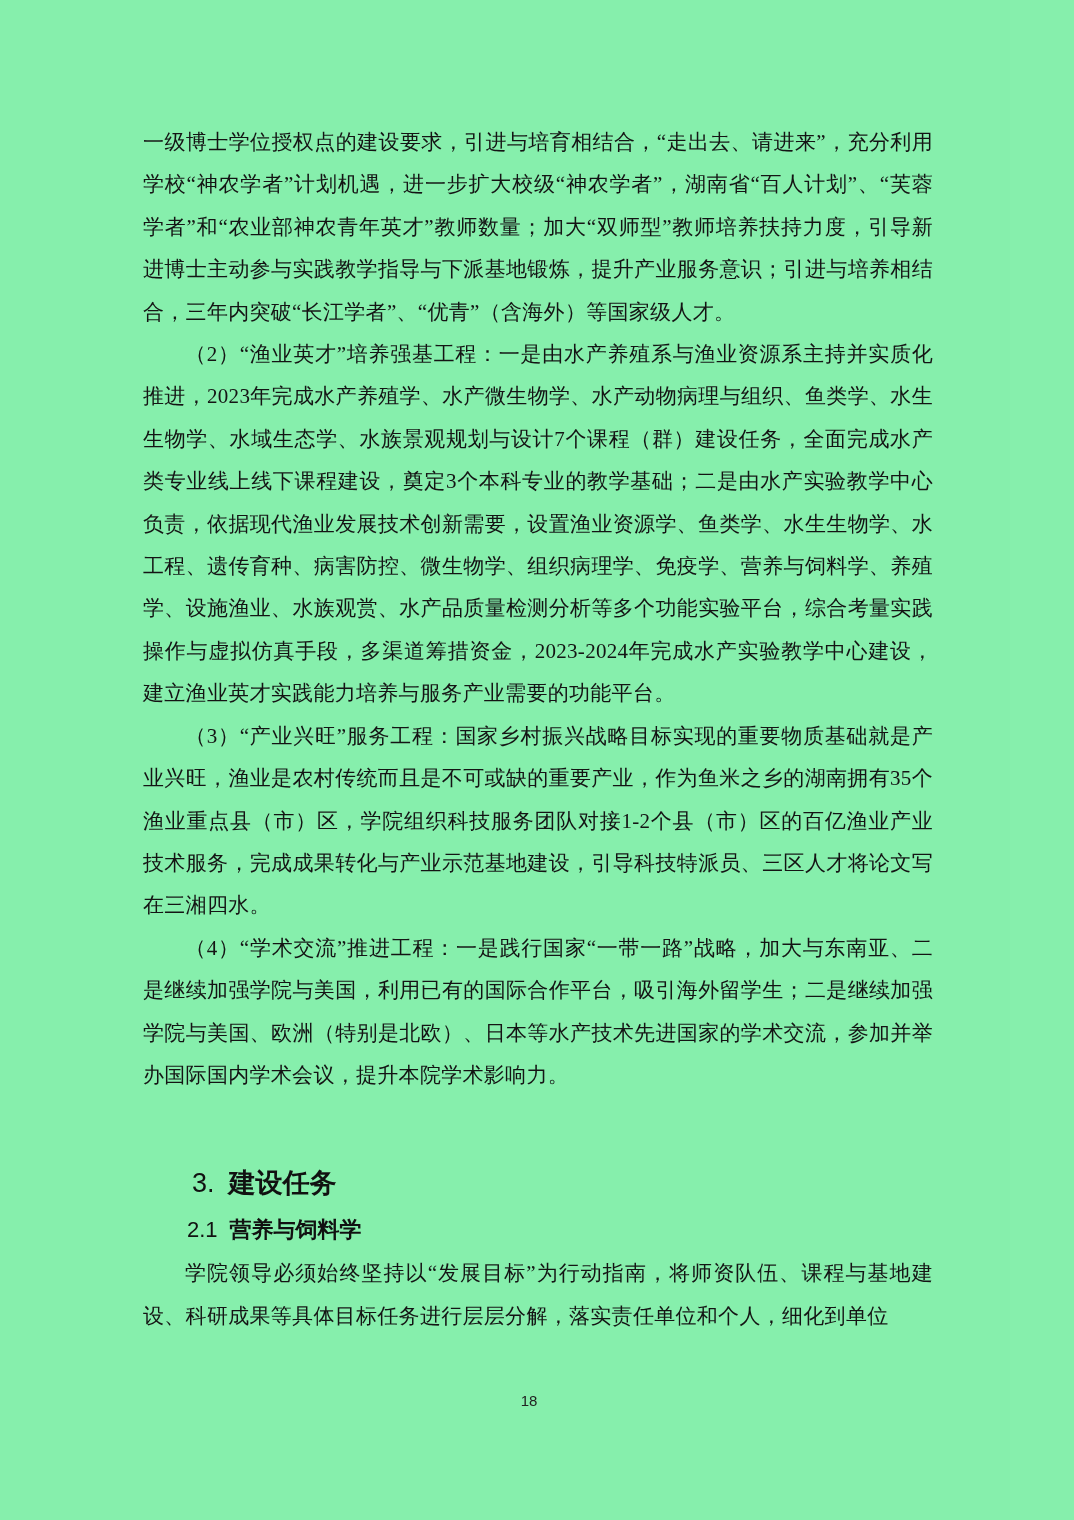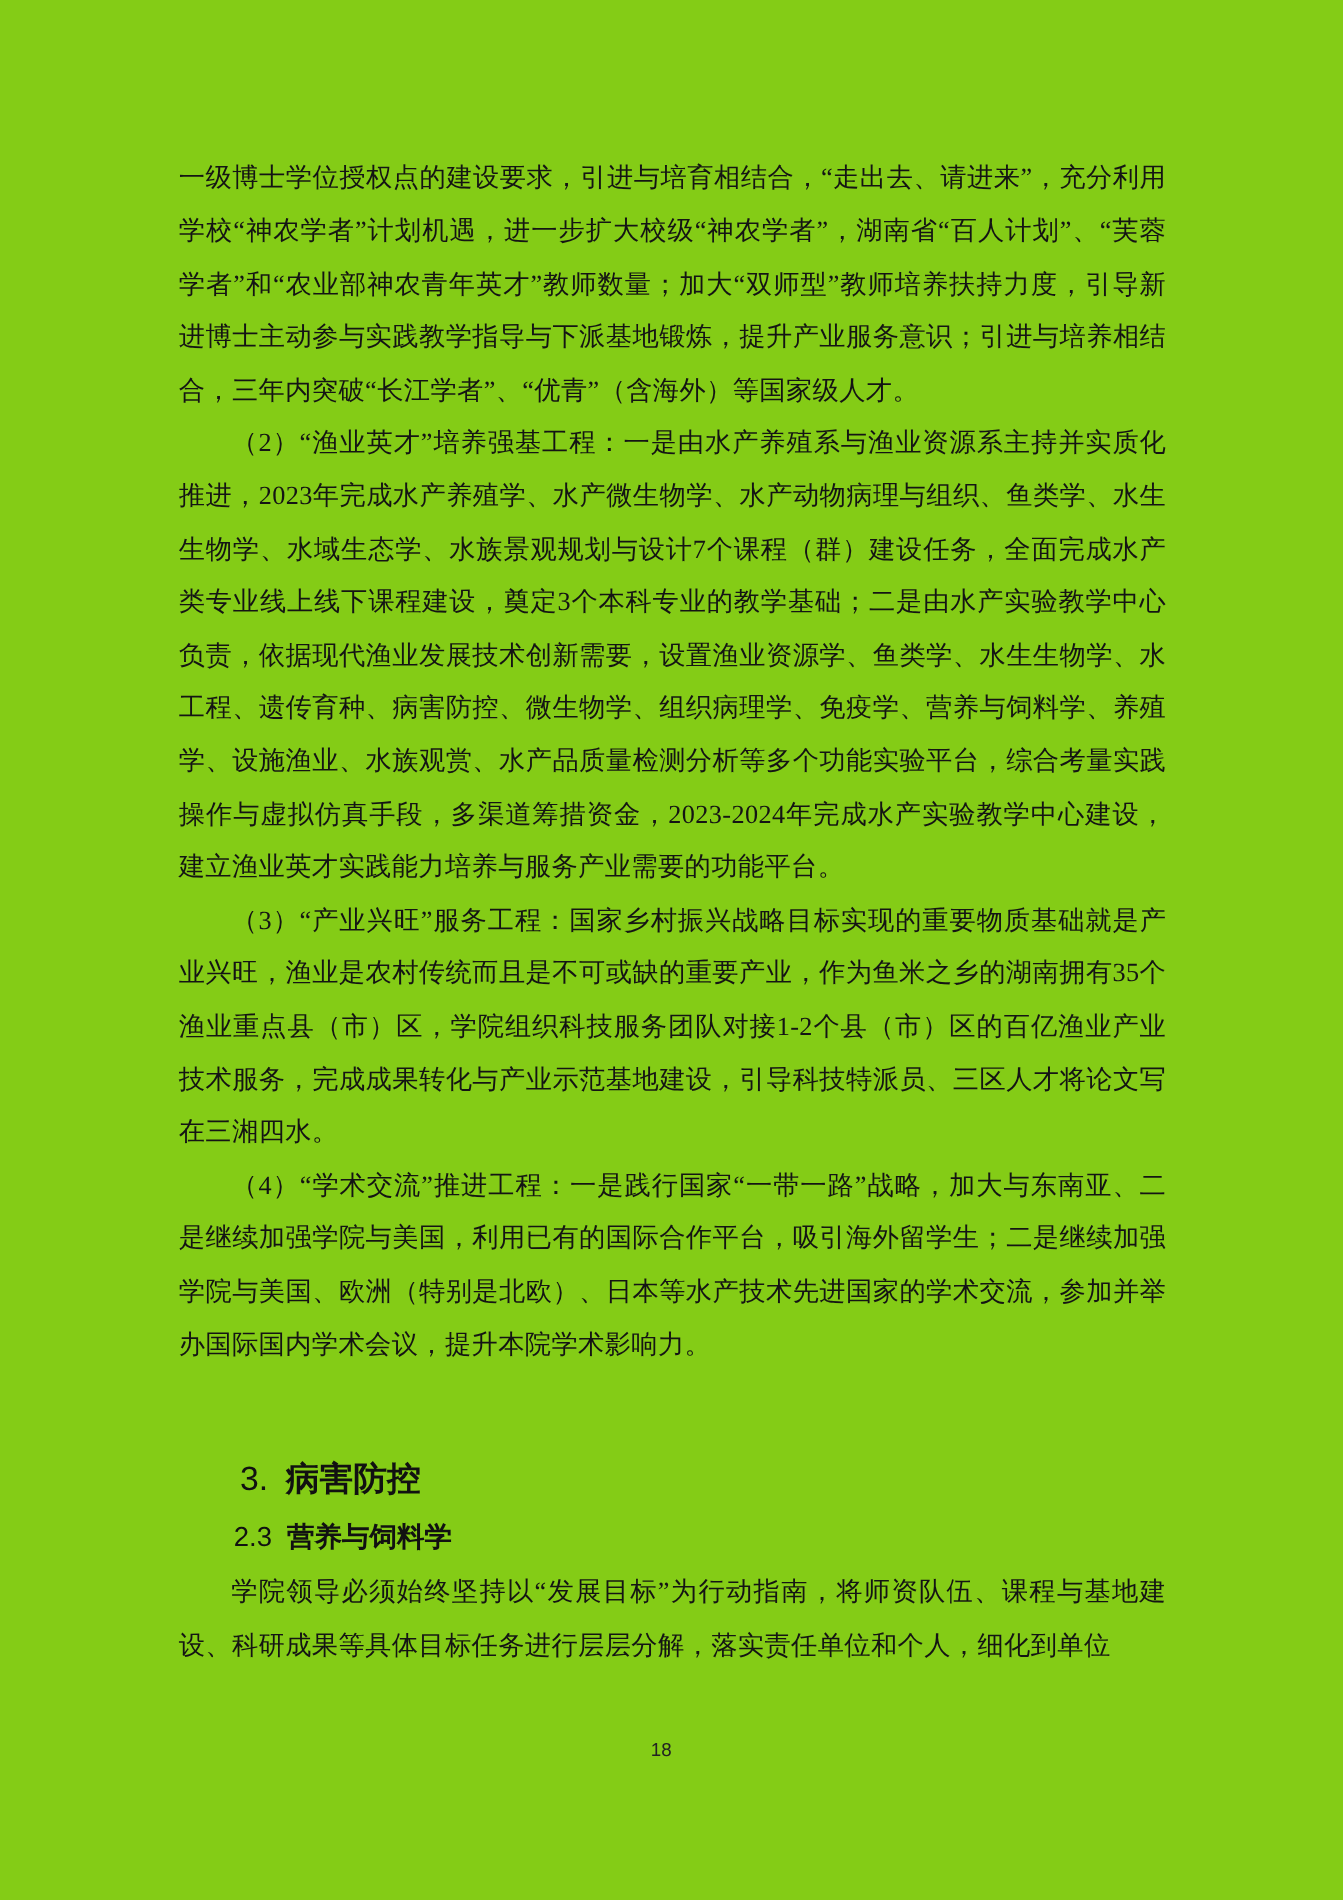--- a/index.html
+++ b/index.html
@@ -4,21 +4,21 @@
 <style>
   html, body {
     margin: 0;
     padding: 0;
     background: #ffffff;
   }
   .page {
     position: relative;
     width: 1074px;
     height: 1520px;
-    background: #84cc16;
+    background: #86efac;
     color: #141414;
     overflow: hidden;
   }
   .content {
     position: absolute;
     left: 143px;
     top: 121px;
     width: 790px;
   }
   .body-p {
@@ -88,25 +88,25 @@
 
     <p class="body-p">
       <span class="lead">（3）“产业兴旺”服务工程：</span><span>国家乡村振兴战略目标实现的重要物质基础就是产业兴旺，渔业是农村传统而且是不可或缺的重要产业，作为鱼米之乡的湖南拥有35个渔业重点县（市）区，学院组织科技服务团队对接1-2个县（市）区的百亿渔业产业技术服务，完成成果转化与产业示范基地建设，引导科技特派员、三区人才将论文写在三湘四水。</span>
     </p>
 
     <p class="body-p">
       <span class="lead">（4）“学术交流”推进工程：</span><span>一是践行国家“一带一路”战略，加大与东南亚、二是继续加强学院与美国，利用已有的国际合作平台，吸引海外留学生；二是继续加强学院与美国、欧洲（特别是北欧）、日本等水产技术先进国家的学术交流，参加并举办国际国内学术会议，提升本院学术影响力。</span>
     </p>
 
     <h2 class="section-heading">
-      <span class="h-num">3.</span><span>病害防控</span>
+      <span class="h-num">3.</span><span>建设任务</span>
     </h2>
 
     <h3 class="sub-heading">
-      <span class="h-num">2.3</span><span>营养与饲料学</span>
+      <span class="h-num">2.1</span><span>营养与饲料学</span>
     </h3>
 
     <p class="body-p closing-p">学院领导必须始终坚持以“发展目标”为行动指南，将师资队伍、课程与基地建设、科研成果等具体目标任务进行层层分解，落实责任单位和个人，细化到单位</p>
 
   </div>
 
   <div class="page-number">18</div>
 </div>
 
 </body></html>

